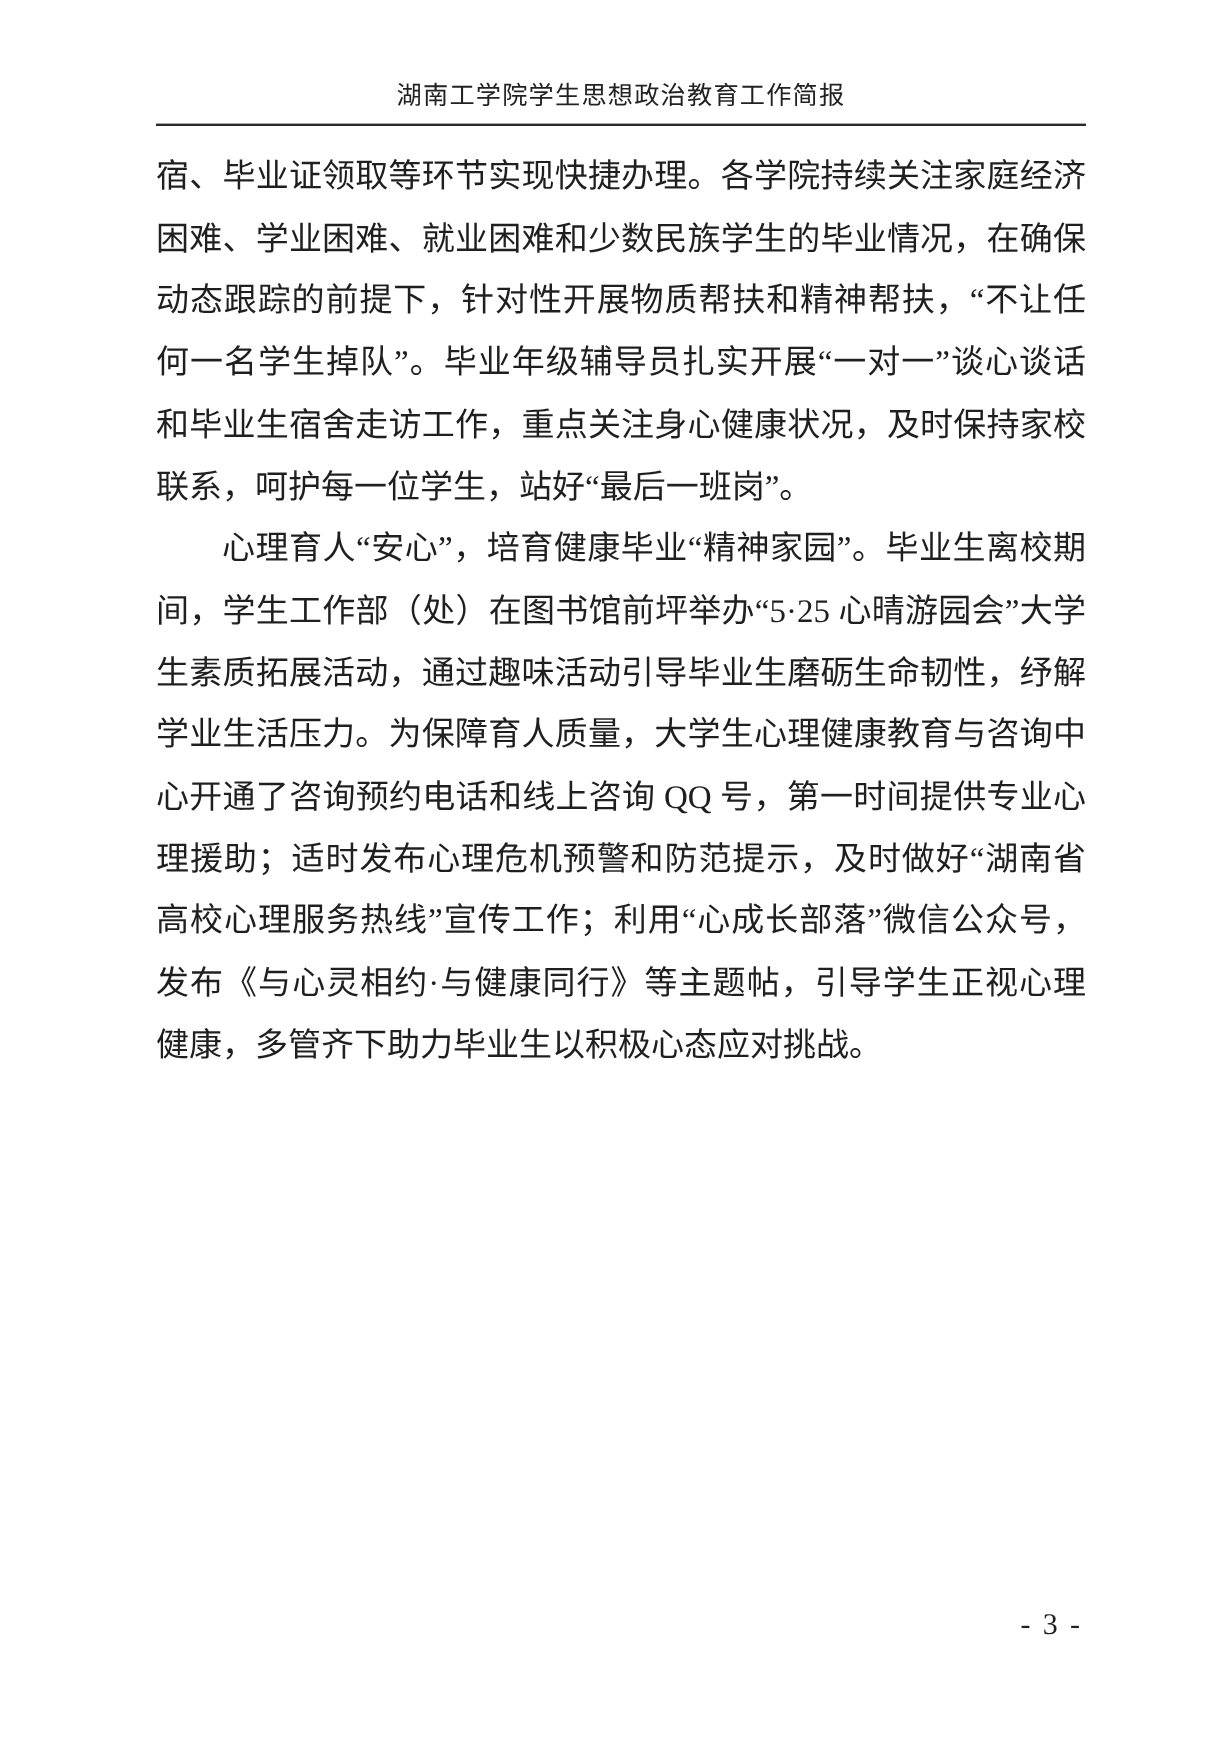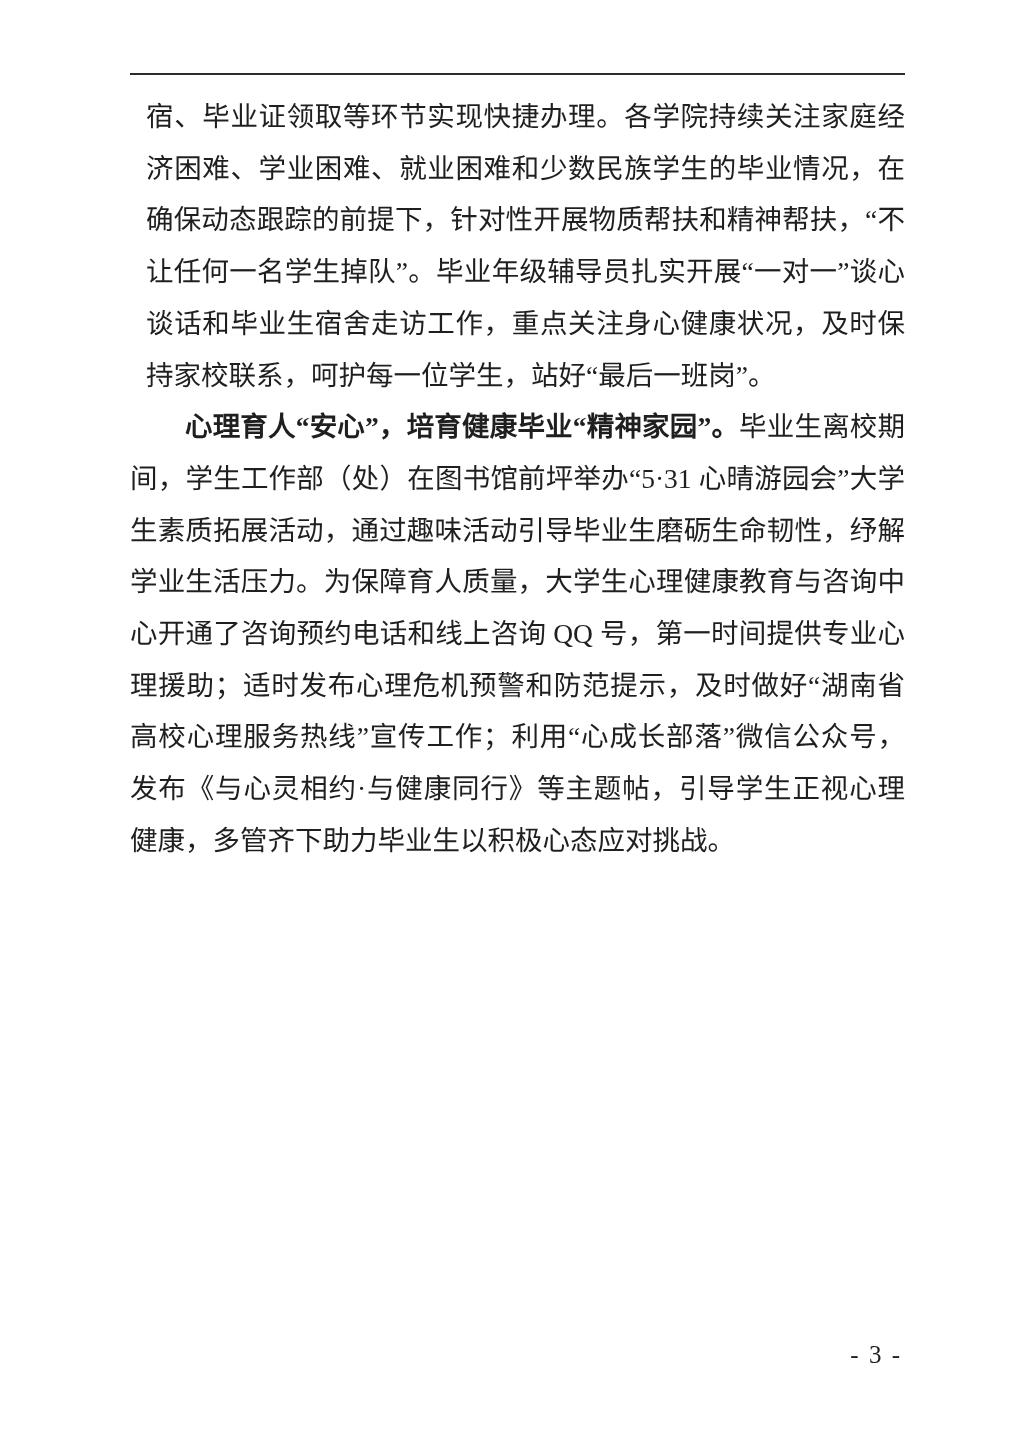--- a/index.html
+++ b/index.html
@@ -42,49 +42,49 @@
       color: #1f1f1f;
     }
     .para {
       margin: 0;
       padding: 0;
       text-indent: 2em;
       word-break: break-all;
     }
     .para.no-indent {
       text-indent: 0;
-      margin-left: 16px;
     }
     .lead {
-      font-weight: 700;
+      font-weight: 400;
     }
     .footer-page-number {
       position: absolute;
       top: 1340px;
       right: 122px;
       font-size: 25px;
       line-height: 30px;
       letter-spacing: 2px;
       color: #1f1f1f;
       font-family: "Liberation Serif", "DejaVu Serif", serif;
     }
   </style>
 </head>
 <body>
 
 <div class="page">
 
   <div class="header">
+    <div class="header-title">湖南工学院学生思想政治教育工作简报</div>
     <div class="header-rule"></div>
   </div>
 
   <div class="doc-body">
 
     <p class="para no-indent"><span>宿、毕业证领取等环节实现快捷办理。各学院持续关注家庭经济困难、学业困难、就业困难和少数民族学生的毕业情况，在确保动态跟踪的前提下，针对性开展物质帮扶和精神帮扶，“不让任何一名学生掉队”。毕业年级辅导员扎实开展“一对一”谈心谈话和毕业生宿舍走访工作，重点关注身心健康状况，及时保持家校联系，呵护每一位学生，站好“最后一班岗”。</span></p>
 
-    <p class="para"><span class="lead">心理育人“安心”，培育健康毕业“精神家园”。</span><span>毕业生离校期间，学生工作部（处）在图书馆前坪举办“5·31 心晴游园会”大学生素质拓展活动，通过趣味活动引导毕业生磨砺生命韧性，纾解学业生活压力。为保障育人质量，大学生心理健康教育与咨询中心开通了咨询预约电话和线上咨询 QQ 号，第一时间提供专业心理援助；适时发布心理危机预警和防范提示，及时做好“湖南省高校心理服务热线”宣传工作；利用“心成长部落”微信公众号，发布《与心灵相约·与健康同行》等主题帖，引导学生正视心理健康，多管齐下助力毕业生以积极心态应对挑战。</span></p>
+    <p class="para"><span class="lead">心理育人“安心”，培育健康毕业“精神家园”。</span><span>毕业生离校期间，学生工作部（处）在图书馆前坪举办“5·25 心晴游园会”大学生素质拓展活动，通过趣味活动引导毕业生磨砺生命韧性，纾解学业生活压力。为保障育人质量，大学生心理健康教育与咨询中心开通了咨询预约电话和线上咨询 QQ 号，第一时间提供专业心理援助；适时发布心理危机预警和防范提示，及时做好“湖南省高校心理服务热线”宣传工作；利用“心成长部落”微信公众号，发布《与心灵相约·与健康同行》等主题帖，引导学生正视心理健康，多管齐下助力毕业生以积极心态应对挑战。</span></p>
 
 
   </div>
 
   <div class="footer-page-number">- 3 -</div>
 
 </div>
 
 </body></html>

